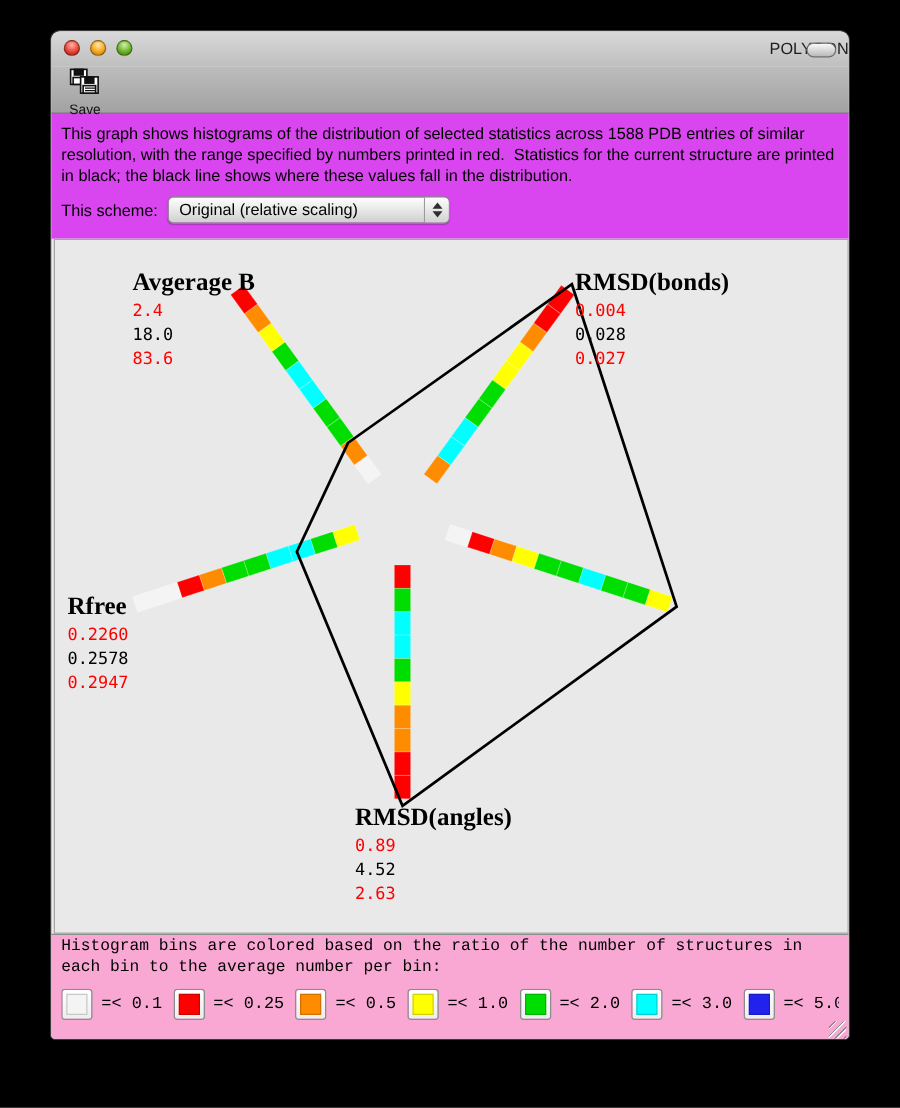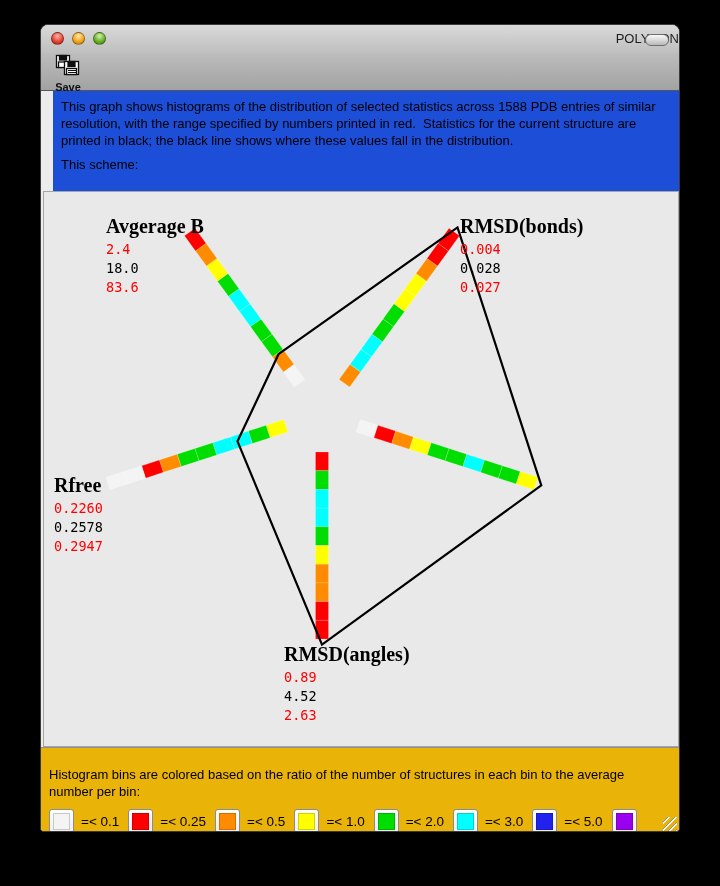--- a/index.html
+++ b/index.html
@@ -13,24 +13,24 @@
     display:flex;align-items:flex-start;padding:1px 8px;}
   .lights{position:absolute;left:10px;top:7px;display:flex;gap:8px;}
   .light{width:13px;height:13px;border-radius:50%;border:1px solid rgba(0,0,0,.35);}
   .light.red{background:radial-gradient(circle at 50% 28%,#ffb3a7,#e5493a 55%,#a81606);}
   .light.yellow{background:radial-gradient(circle at 50% 28%,#ffe9b0,#f6a821 55%,#b06e00);}
   .light.green{background:radial-gradient(circle at 50% 28%,#d2f3a8,#6db32e 55%,#3c7800);}
   .title{position:absolute;left:0;right:0;top:0;height:28px;line-height:28px;text-align:right;
     font-size:13px;color:#1c1c1c;}
   .pill{position:absolute;right:10px;top:9px;width:24px;height:12px;border-radius:7px;
     border:1px solid #6f6f6f;background:linear-gradient(#fafafa,#b9b9b9);}
-  .savebtn{display:flex;flex-direction:column;align-items:center;width:34px;margin-left:2px;cursor:default;font-weight:bold;}
+  .savebtn{display:flex;flex-direction:column;align-items:center;width:34px;margin-left:2px;cursor:default;}
   .savebtn .lbl{font-size:11px;color:#111;margin-top:0px;}
   
-  .upper{height:100px;background:#1d4ed8;padding:7px 8px 0 8px;margin-left:12px;}
+  .upper{height:100px;background:#d946ef;padding:7px 8px 0 8px;}
   .desc{font-size:13px;line-height:17px;color:#000;white-space:pre-wrap;}
   .schemerow{display:flex;align-items:center;margin-top:8px;}
   .schemerow .lab{font-size:13px;color:#000;margin-right:8px;}
   .popup{position:relative;width:226px;height:22px;border:1px solid #8a8a8a;border-radius:5px;
     background:linear-gradient(#ffffff,#e3e3e3 60%,#cfcfcf);box-shadow:0 1px 1px rgba(0,0,0,.25);
     font-size:13px;line-height:20px;padding:0 26px 0 8px;color:#000;cursor:default;}
   .popup .stepper{position:absolute;right:0;top:0;width:20px;height:20px;border-left:1px solid #9a9a9a;
     border-radius:0 4px 4px 0;background:linear-gradient(#fdfdfd,#d2d2d2);
     display:flex;flex-direction:column;align-items:center;justify-content:center;gap:2px;}
   .tri{width:0;height:0;border-left:4px solid transparent;border-right:4px solid transparent;}
@@ -40,21 +40,21 @@
   .plot{position:relative;margin:0 2px;width:636px;height:556px;background:#e9e9e9;
     border:1px solid #a6a6a6;}
   .plot svg{position:absolute;left:0;top:0;}
   .axis-label{position:absolute;z-index:3;}
   .axis-name{font-family:"Liberation Serif",serif;font-weight:bold;font-size:20px;color:#000;
     line-height:20px;margin-bottom:4px;white-space:nowrap;}
   .axis-val{font-family:"DejaVu Sans Mono",monospace;font-size:13.5px;line-height:19px;white-space:nowrap;}
   .axis-val.red{color:#f00;}
   .axis-val.blk{color:#000;}
   
-  .footer{height:86px;background:#eab308;border-top:1px solid #8f8f8f;padding:18px 8px 0 8px;position:relative;}
+  .footer{height:86px;background:#f9a8d4;border-top:1px solid #8f8f8f;padding:0 8px 0 8px;position:relative;font-family:Liberation Mono, monospace;}
   .caption{font-size:13px;line-height:17px;color:#000;}
   .bins{display:flex;align-items:center;margin-top:9px;white-space:nowrap;overflow:hidden;}
   .bin{display:flex;align-items:center;margin-right:9px;}
   .swatch{width:25px;height:25px;border:1px solid #8c8c8c;border-radius:3px;
     background:linear-gradient(#ffffff,#ededed);display:flex;align-items:center;justify-content:center;}
   .swatch .chip{width:17px;height:17px;border:1px solid rgba(0,0,0,.18);}
   .bin .blabel{font-size:13.5px;color:#000;margin-left:7px;}
   .grip{position:absolute;right:2px;bottom:2px;width:14px;height:14px;
     background:repeating-linear-gradient(135deg,transparent 0 3px,#8d8d8d 3px 4px,#f5f5f5 4px 5px);}
 </style>
@@ -90,20 +90,27 @@
         </svg>
       </span>
       <span class="lbl">Save</span>
     </div>
   </div>
 
   <div class="upper">
     <div class="desc">This graph shows histograms of the distribution of selected statistics across 1588 PDB entries of similar resolution, with the range specified by numbers printed in red.  Statistics for the current structure are printed in black; the black line shows where these values fall in the distribution.</div>
     <div class="schemerow">
       <span class="lab">This scheme:</span>
+      <div class="popup">
+        <span>Original (relative scaling)</span>
+        <span class="stepper">
+          <span class="tri up"></span>
+            <span class="tri down"></span>
+        </span>
+      </div>
     </div>
   </div>
 
   <div class="plot">
     <svg id="radar" width="634" height="554" viewBox="0 0 634 554">
         <g transform="translate(278 222) rotate(-126)">
           <rect x="38.00" y="-6.50" width="18.70" height="13" fill="#f4f4f4" stroke="rgba(255,255,255,0.22)" stroke-width="0.8"></rect>
           <rect x="56.70" y="-6.50" width="18.70" height="13" fill="#ff8c00" stroke="rgba(255,255,255,0.22)" stroke-width="0.8"></rect>
           <rect x="75.40" y="-6.50" width="18.70" height="13" fill="#00dd00" stroke="rgba(255,255,255,0.22)" stroke-width="0.8"></rect>
           <rect x="94.10" y="-6.50" width="18.70" height="13" fill="#00dd00" stroke="rgba(255,255,255,0.22)" stroke-width="0.8"></rect>

